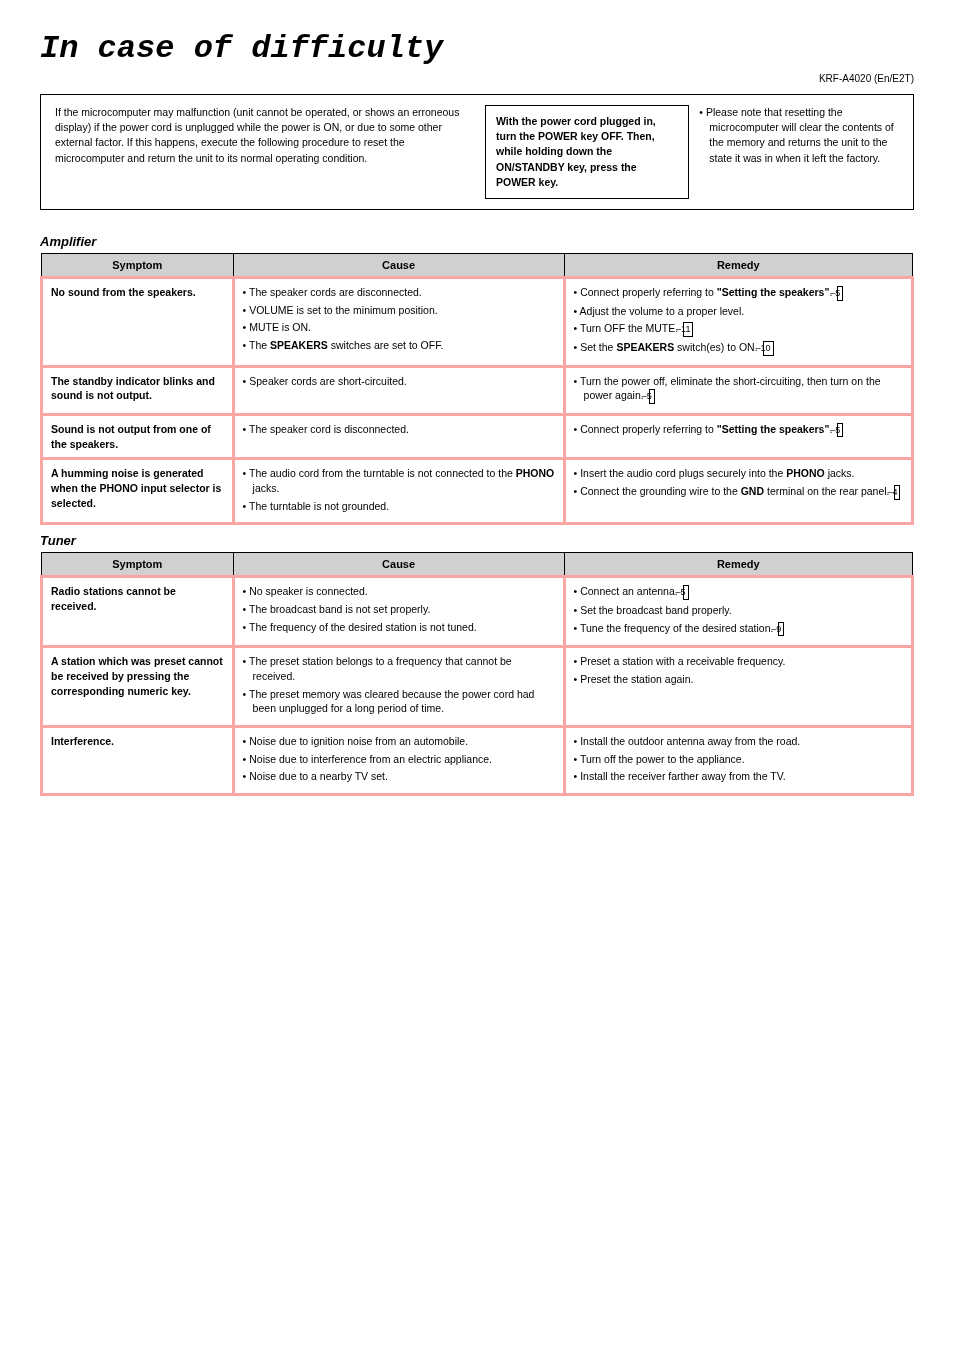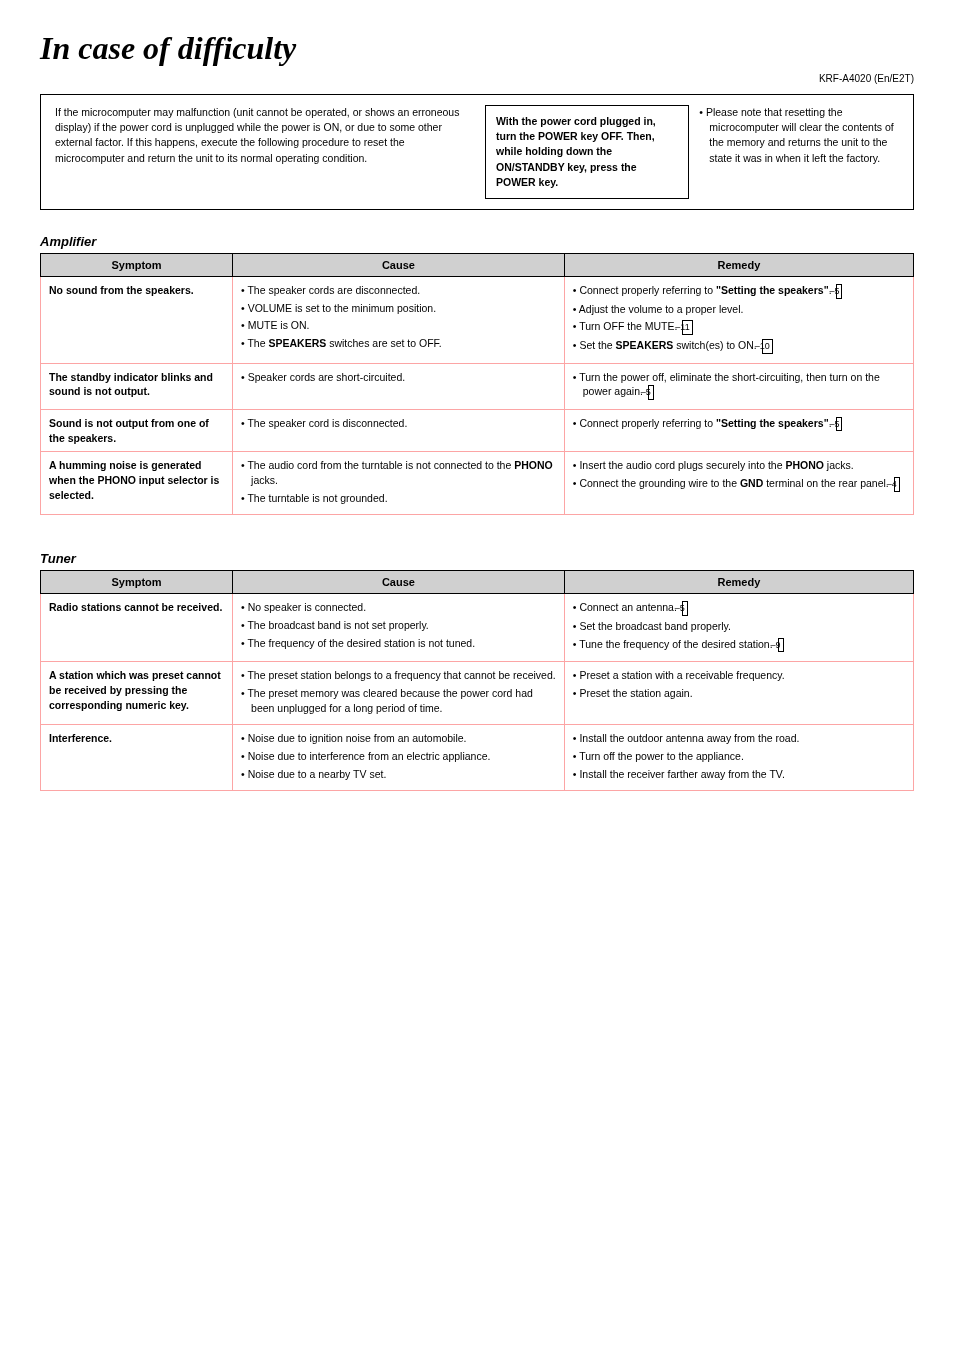--- a/index.html
+++ b/index.html
@@ -6,21 +6,21 @@
     body {
       font-family: Arial, Helvetica, sans-serif;
       font-size: 11px;
       background: #fff;
       color: #000;
       width: 954px;
       min-height: 1351px;
       padding: 30px 40px;
     }
     h1.page-title {
-      font-family: Liberation Serif, serif;
+      font-family: Liberation Mono, monospace;
       font-size: 32px;
       font-weight: bold;
       font-style: italic;
       margin-bottom: 6px;
       color: #000;
     }
     .model-number {
       text-align: right;
       font-size: 10px;
       margin-bottom: 10px;
@@ -68,33 +68,33 @@
     .section-heading {
       font-size: 13px;
       font-style: italic;
       font-weight: bold;
       margin-bottom: 4px;
     }
     
     table {
       width: 100%;
       border-collapse: collapse;
-      margin-bottom: 36px;
+      margin-bottom: 8px;
       font-size: 10.5px;
     }
     table th {
       background: #d0d0d0;
       border: 1px solid #000;
       padding: 5px 8px;
       text-align: center;
       font-weight: bold;
       font-size: 11px;
     }
     table td {
-      border: 1px solid #fca5a5;
+      border: 3px solid #fca5a5;
       padding: 6px 8px;
       vertical-align: top;
       line-height: 1.4;
     }
     table td:first-child {
       font-weight: bold;
       width: 22%;
     }
     table td:nth-child(2) {
       width: 38%;

